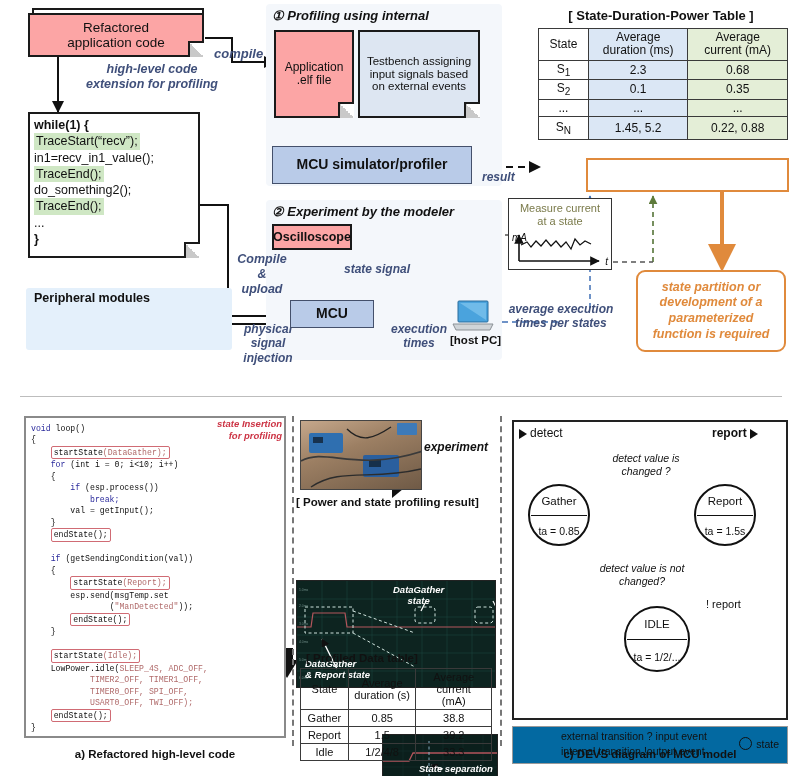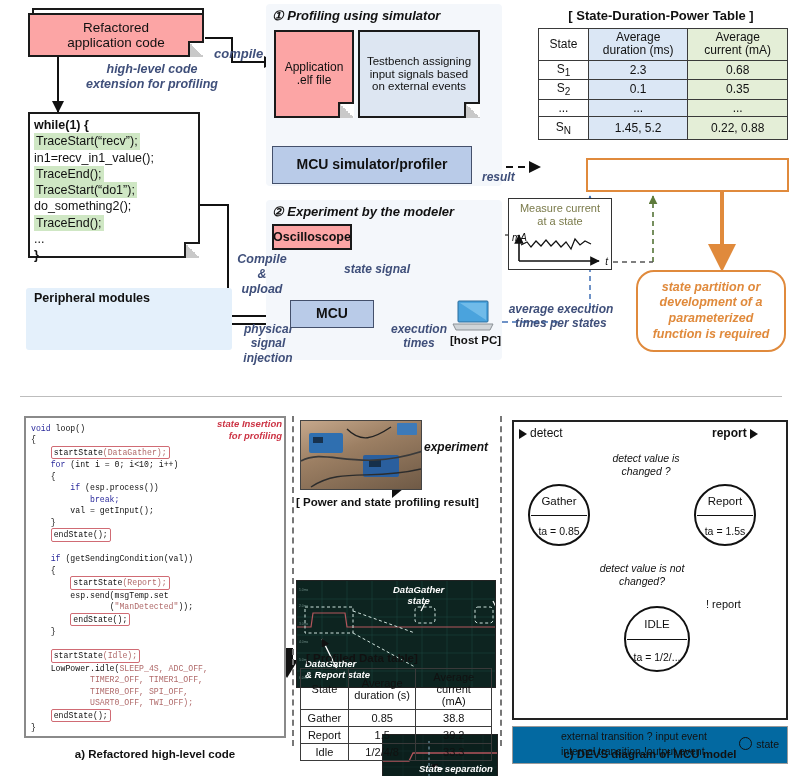--- a/index.html
+++ b/index.html
@@ -48,21 +48,21 @@
   .sdp { font-size:12px; }
   .sdp th { padding:2px 4px; line-height:1.12; }
   .sdp td { padding:1px 4px; }
   .c-dur { background:#dbe7f5; }
   .c-cur { background:#e4eed7; }
 
   .pdt { font-size:11px; }
   .pdt th, .pdt td { padding:2px 3px; }
 
   
-  .orange-box { border:2px solid #e08a3c; border-radius:18px; color:#e08a3c;
+  .orange-box { border:2px solid #e08a3c; border-radius:9px; color:#e08a3c;
                 font-style:italic; font-weight:bold; font-size:12.5px; line-height:1.25;
                 display:flex; align-items:center; justify-content:center; text-align:center; }
 
   
   .meas { border:1.5px solid #333; background:#fff; }
   .meas .cap { color:#7a7a4a; font-size:11px; text-align:center; line-height:1.15; padding-top:3px; }
 
   
   .lst { font-family:"Liberation Mono", monospace; font-size:8.2px; line-height:1.40; color:#2a2a9c; white-space:pre; }
   .redbox { border:1.4px solid #d06b74; border-radius:2px; padding:0 2px; display:inline-block; }
@@ -181,21 +181,20 @@
 
   <div class="abs lbl-blue" style="left:62px; top:62px; width:180px; font-size:12.5px; text-align:center; white-space:pre-line; line-height:1.2;">high-level code
 extension for profiling</div>
 
   <div class="doc" style="left:28px; top:112px; width:172px; height:146px;">
     <div class="codebox" style="padding:3px 4px;">
       <div style="font-weight:bold;"><span>while(1) {</span></div>
       <div><span class="hl">TraceStart(“recv”);</span></div>
       <div><span>in1=recv_in1_value();</span></div>
       <div><span class="hl">TraceEnd();</span></div>
-      <div><span class="hl">TraceStart(“do1”);</span></div>
       <div><span>do_something2();</span></div>
       <div><span class="hl">TraceEnd();</span></div>
       <div><span>...</span></div>
       <div style="font-weight:bold;"><span>}</span></div>
     </div>
     <div class="fold"></div>
   </div>
 
   <div class="abs lbl-blue" style="left:234px; top:252px; width:56px; text-align:center; font-size:12.5px; white-space:pre-line; line-height:1.2;">Compile
 &amp;
@@ -203,21 +202,21 @@
 
   <div class="abs lightblue-panel" style="left:26px; top:288px; width:206px; height:62px;">
     <div style="font-weight:bold; font-size:12.5px; padding:3px 0 2px 8px;">Peripheral modules</div>
   </div>
 
   <div class="abs lbl-blue" style="left:232px; top:322px; width:72px; text-align:center; font-size:12px; white-space:pre-line; line-height:1.2;">physical signal
 injection</div>
 
   <div class="abs" style="left:272px; top:8px; font-size:13px; font-weight:bold; font-style:italic;">
     <span>①</span>
-    <span>Profiling using simulator</span>
+    <span>Profiling using internal</span>
   </div>
 
   <div class="doc" style="left:274px; top:30px; width:80px; height:88px;">
     <div class="box" style="width:100%;height:100%;border:none;font-size:12px;white-space:pre-line;">Application
 .elf file</div>
     <div class="fold"></div>
   </div>
 
   <div class="doc" style="left:358px; top:30px; width:122px; height:88px; background:#dde6f2;">
     <div class="box" style="width:100%;height:100%;border:none;background:transparent;font-size:11.5px;white-space:pre-line;">Testbench assigning

